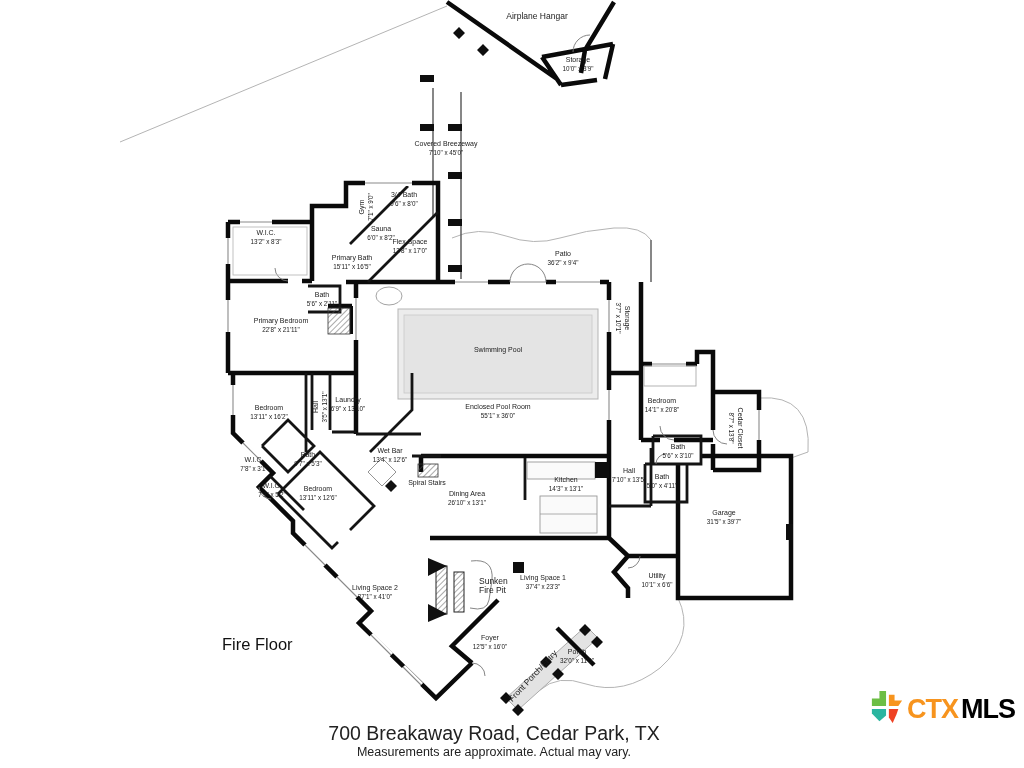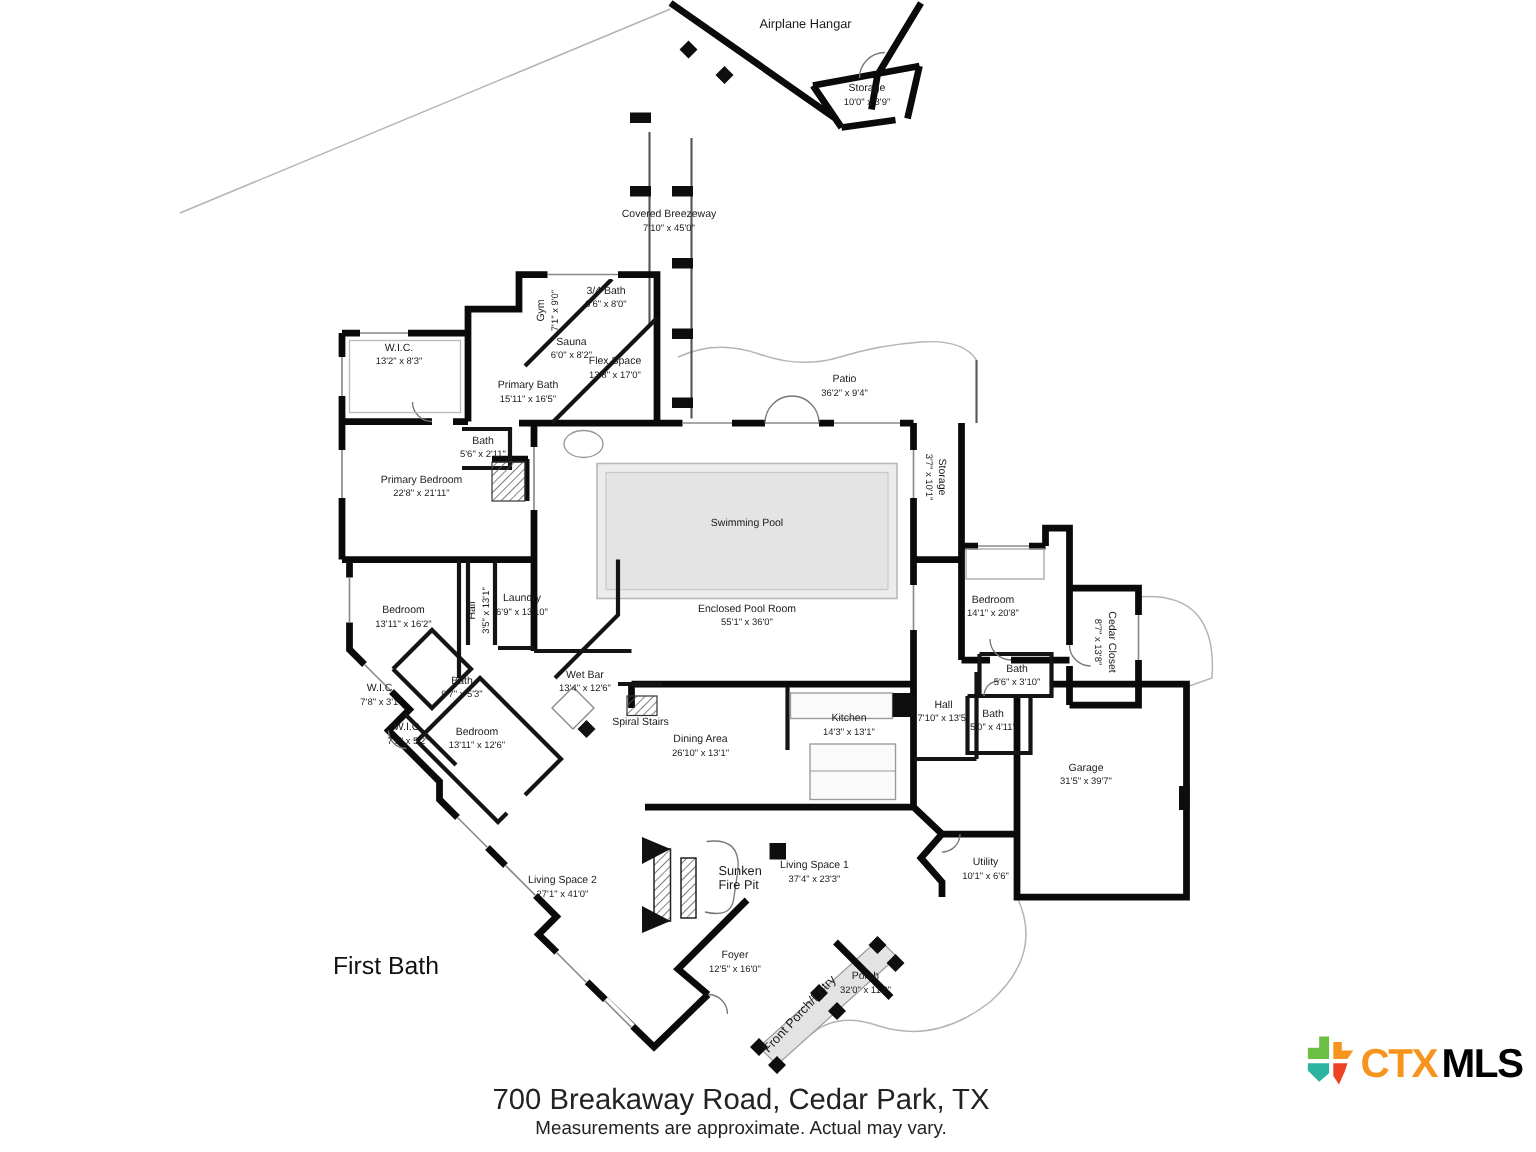--- a/index.html
+++ b/index.html
@@ -291,21 +291,21 @@
     <span class="dm">12'5" x 16'0"</span>
     </div>
   <div class="lbl" style="left:577px;top:656px">
     <span class="nm">Porch</span>
     <span class="dm">32'0" x 11'0"</span>
     </div>
   <div class="lbl big rot-entry" style="left:533px;top:676px">
     <span class="nm">Front Porch/Entry</span>
     </div>
 
-  <div id="first-floor">First Bath</div>
+  <div id="first-floor">Fire Floor</div>
   <div id="address">700 Breakaway Road, Cedar Park, TX</div>
   <div id="disclaimer">Measurements are approximate.  Actual may vary.</div>
 
   <div id="logo">
     <svg width="34" height="36" viewBox="0 0 36 38">
       <path d="M10,2 H17 V18 H2 V10 H10 Z" fill="#6CBE45"></path>
       <path d="M20,6 H26 V12 H34 L30,18 H20 Z" fill="#F7941E"></path>
       <path d="M2,21 H17 V28 L10,34 L2,26 Z" fill="#2BB5A0"></path>
       <path d="M20,21 H30 L28,27 L24,36 L20,30 Z" fill="#EF4123"></path>
     </svg>

